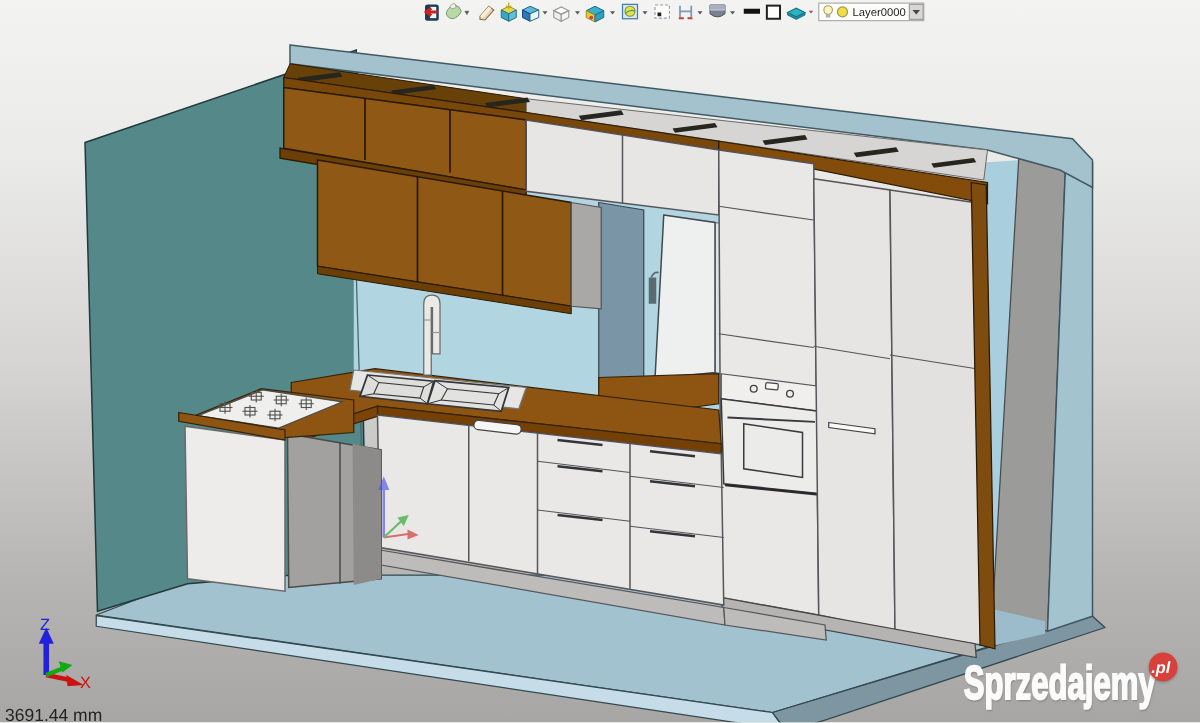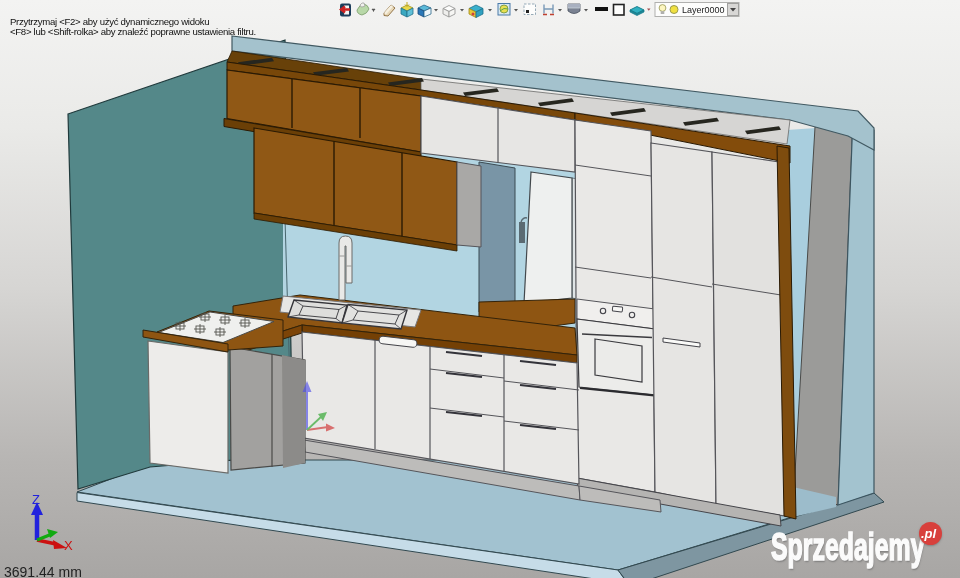--- a/index.html
+++ b/index.html
@@ -266,19 +266,18 @@
     <rect x="655" y="2.5" width="84" height="14" fill="#fdfdfc" stroke="#b0b0ae" stroke-width="1"></rect>
     <circle cx="662.5" cy="8" r="3.4" fill="#fdf6c0" stroke="#a0a060" stroke-width="0.9"></circle>
     <rect x="660.7" y="11.2" width="3.6" height="2.8" fill="#b0b0ae"></rect>
     <circle cx="674" cy="9.5" r="4" fill="#f0e040" stroke="#9a9a50" stroke-width="1"></circle>
     <text x="682" y="12.5" font-size="9" fill="#222" font-family="Liberation Sans,sans-serif">Layer0000</text>
     <rect x="727.5" y="3.5" width="11" height="12" fill="#d8d7d5" stroke="#a0a09e" stroke-width="1"></rect>
     <path d="M730,8 l6,0 l-3,3.5z" fill="#444"></path>
   </g>
 </svg>
 
-<div style="position:absolute;left:10px;top:17px;font-size:9.6px;letter-spacing:-0.3px;line-height:10.3px;color:#111;">Przytrzymaj &lt;F2&gt; aby użyć dynamicznego widoku<br>&lt;F8&gt; lub &lt;Shift-rolka&gt; aby znaleźć poprawne ustawienia filtru.</div>
 <div style="position:absolute;left:4px;top:564px;font-size:14px;color:#222;">3691.44 mm</div>
 
 <div id="wm" style="position:absolute;left:771px;top:526px;font-size:38px;font-weight:bold;color:#fbfbfb;-webkit-text-stroke:1.6px #fbfbfb;text-shadow:1px 2px 2px rgba(100,100,100,0.6);letter-spacing:0px;transform:scaleX(0.655);transform-origin:0 0;white-space:nowrap;">Sprzedajemy</div>
 <div style="position:absolute;left:919px;top:522px;width:23px;height:23px;border-radius:50%;background:#d8403c;box-shadow:0 1px 2px rgba(90,90,90,0.5);"></div>
 <div style="position:absolute;left:921px;top:526px;font-size:13px;font-weight:bold;color:#fff;font-style:italic;">.pl</div>
 </div>
 
 </body></html>

